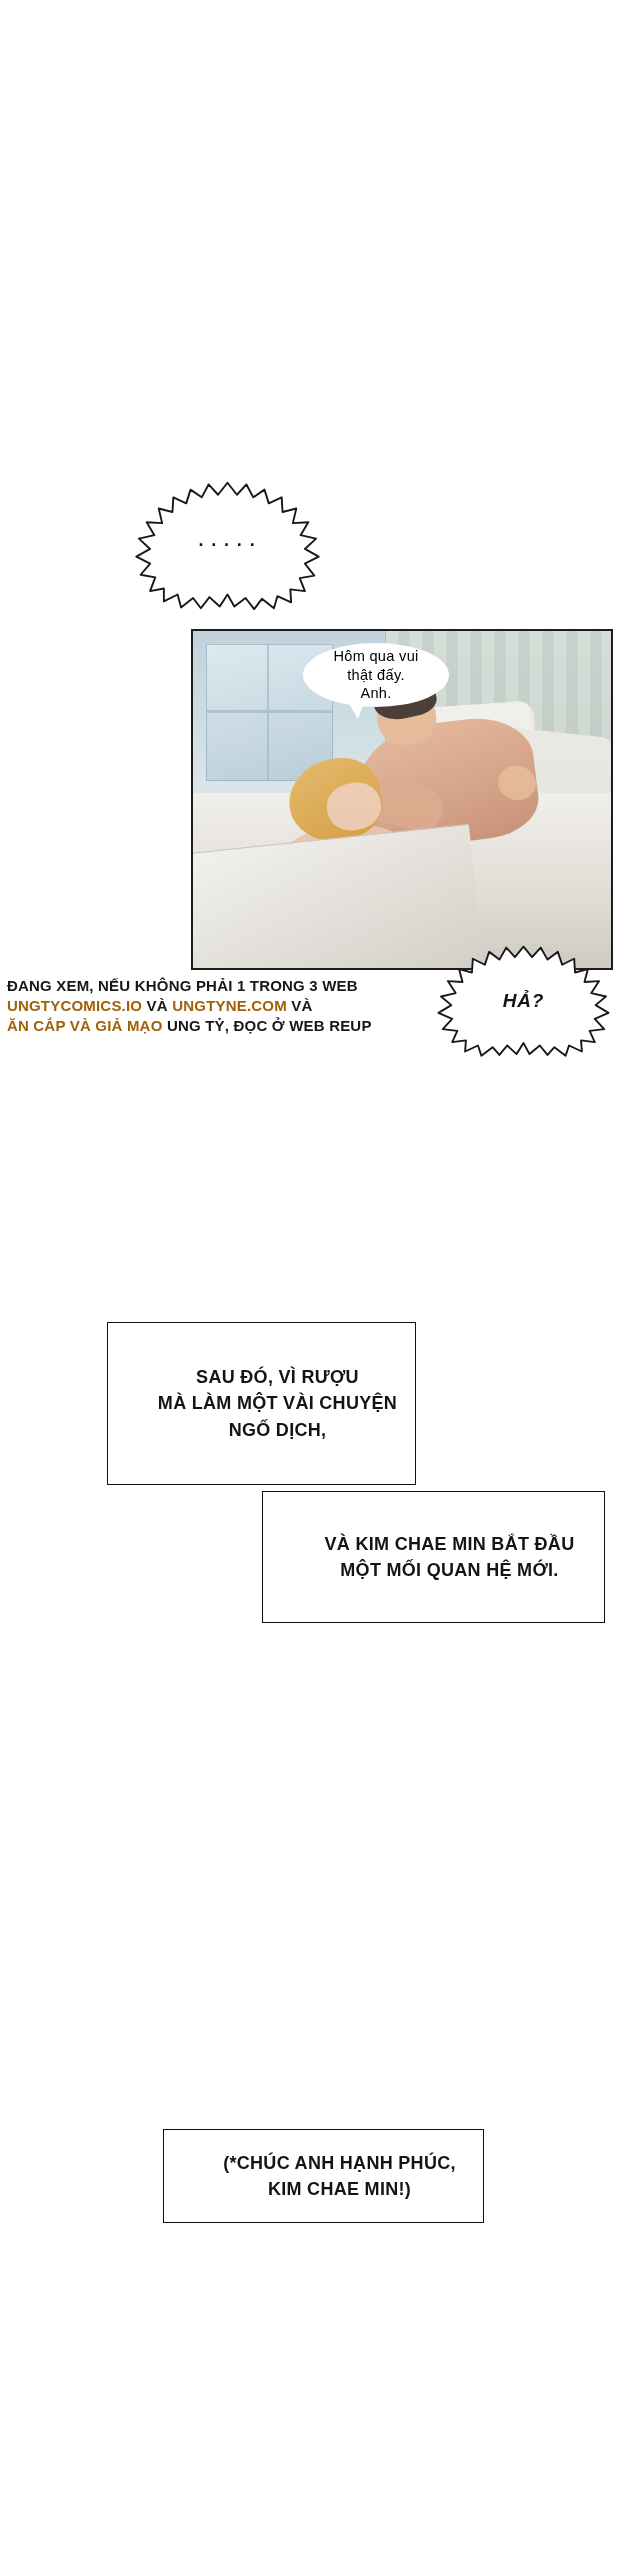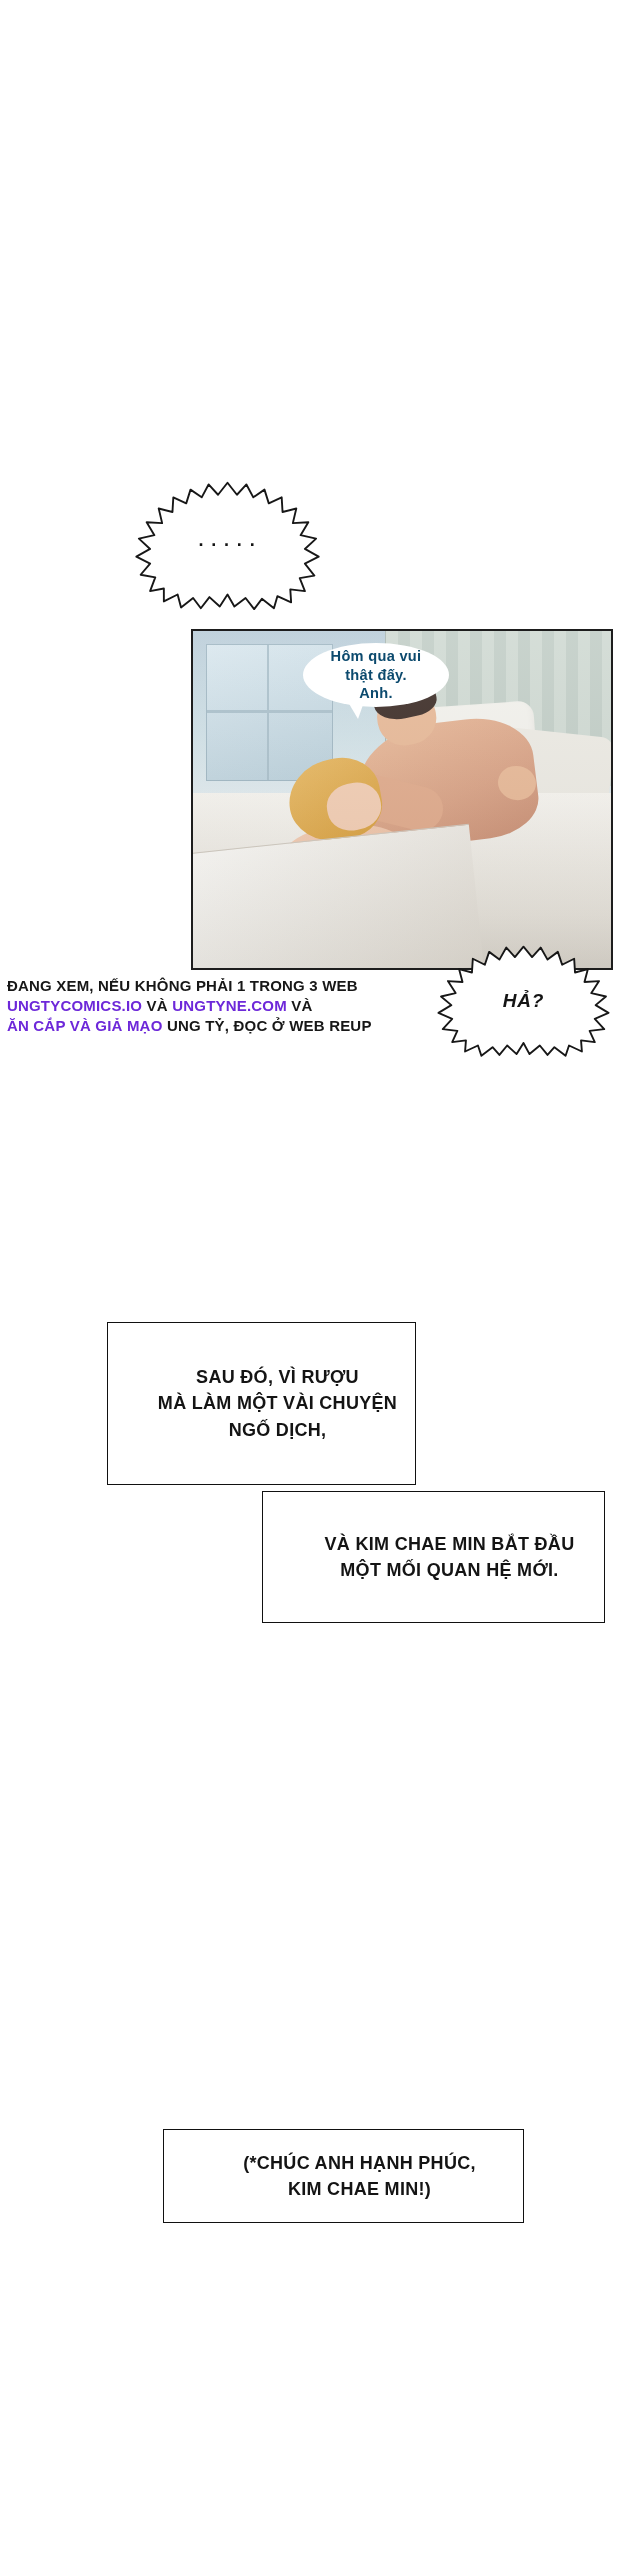--- a/index.html
+++ b/index.html
@@ -67,21 +67,21 @@
     position: absolute;
     left: 6.9px;
     top: 976px;
     width: 515px;
     font-size: 15px;
     font-weight: 700;
     line-height: 1.33;
     color: #171717;
     letter-spacing: 0.2px;
   }
-  .warn .red { color: #6d28d9; }
+  .warn .red { color: #a16207; }
 
   
   .panel {
     position: absolute;
     left: 191px;
     top: 629px;
     width: 422px;
     height: 341px;
     border: 2.6px solid #1d1d1d;
     box-sizing: border-box;
@@ -192,21 +192,21 @@
     position: absolute;
     left: 110px; top: 12px;
     width: 146px; height: 64px;
     background: #ffffff;
     border-radius: 50%;
     display: flex; align-items: center; justify-content: center;
     text-align: center;
     z-index: 5;
   }
   .panel-bubble .pbtxt {
-    font-size: 14.6px; font-weight: 700; color: #0c4a6e; line-height: 1.3;
+    font-size: 14.6px; font-weight: 400; color: #000000; line-height: 1.3;
     letter-spacing: 0.3px;
   }
   .panel-bubble .tail {
     position: absolute; left: 45px; bottom: -12px;
     width: 0; height: 0;
     border-left: 10.3px solid transparent;
     border-right: 6px solid transparent;
     border-top: 17px solid #ffffff;
   }
 </style>
@@ -283,21 +283,21 @@
     </div>
   </div>
 
   <div class="narr-box" style="left:262px; top:1491px; width:343px; height:132px;">
     <div class="ntxt">
       <div>VÀ KIM CHAE MIN BẮT ĐẦU</div>
       <div>MỘT MỐI QUAN HỆ MỚI.</div>
     </div>
   </div>
 
-  <div class="narr-box" style="left:163px; top:2129px; width:361px; height:94px;justify-content:center;">
+  <div class="narr-box" style="left:163px; top:2129px; width:321px; height:94px;justify-content:center;">
     <div class="ntxt">
       <div>(*CHÚC ANH HẠNH PHÚC,</div>
       <div>KIM CHAE MIN!)</div>
     </div>
   </div>
 
 </div>
 
 
 </body></html>

